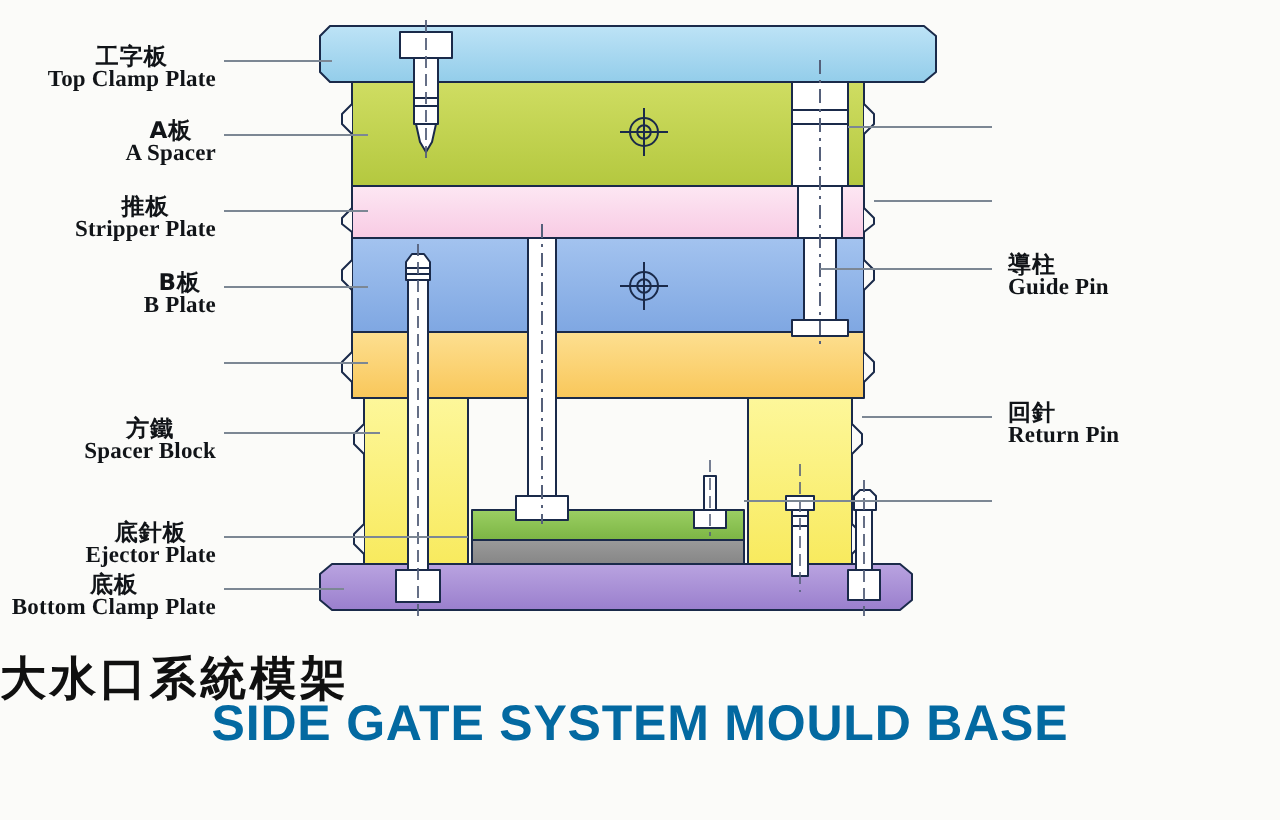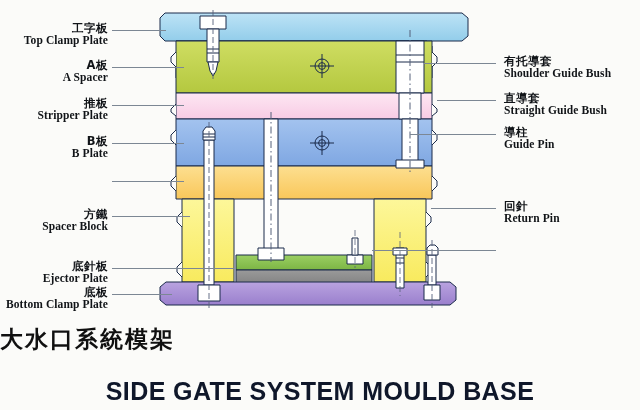--- a/index.html
+++ b/index.html
@@ -12,21 +12,21 @@
   #root{position:absolute;inset:0;}
 
   
   .label{
     position:absolute;
     font-weight:bold;
     color:#111418;
     white-space:nowrap;
     line-height:1.08;
   }
-  .label.left{text-align:right;}
+  .label.left{text-align:center;}
   .label.right{text-align:left;}
   .label .cn{
     font-family:"DejaVu Sans","Liberation Sans",sans-serif;
     font-size:11.5px;
     font-weight:bold;
     letter-spacing:.5px;
     display:block;
   }
   .label .en{
     font-family:"Liberation Serif","DejaVu Serif",serif;
@@ -47,23 +47,22 @@
     text-align:left;
     font-family:"DejaVu Sans","Liberation Sans",sans-serif;
     font-size:23px;font-weight:bold;color:#101010;
     letter-spacing:2px;
     margin-top:8px;
   }
   #title-en{
     position:absolute;left:0;right:0;top:348px;
     text-align:center;
     font-family:"Liberation Sans","DejaVu Sans",sans-serif;
-    font-size:25px;font-weight:bold;color:#0f172a;
+    font-size:25px;font-weight:bold;color:#0369a1;
     letter-spacing:.4px;
-    margin-top:29px;
   }
 
   
   #drawing{position:absolute;left:0;top:0;width:640px;height:410px;}
 </style>
 </head>
 <body>
 
 <div id="root">
 
@@ -241,28 +240,20 @@
   </div>
   <div class="label left" style="right:532px;top:260px;">
     <span class="cn">底針板</span>
     <span class="en">Ejector Plate</span>
   </div>
   <div class="label left" style="right:532px;top:286px;">
     <span class="cn">底板</span>
     <span class="en">Bottom Clamp Plate</span>
   </div>
 
-  <div class="label right" style="left:504px;top:55px;">
-    <span class="cn">有托導套</span>
-    <span class="en">Shoulder Guide Bush</span>
-  </div>
-  <div class="label right" style="left:504px;top:92px;">
-    <span class="cn">直導套</span>
-    <span class="en">Straight Guide Bush</span>
-  </div>
   <div class="label right" style="left:504px;top:126px;">
     <span class="cn">導柱</span>
     <span class="en">Guide Pin</span>
   </div>
   <div class="label right" style="left:504px;top:200px;">
     <span class="cn">回針</span>
     <span class="en">Return Pin</span>
   </div>
 
   <div id="title-cn">大水口系統模架</div>

